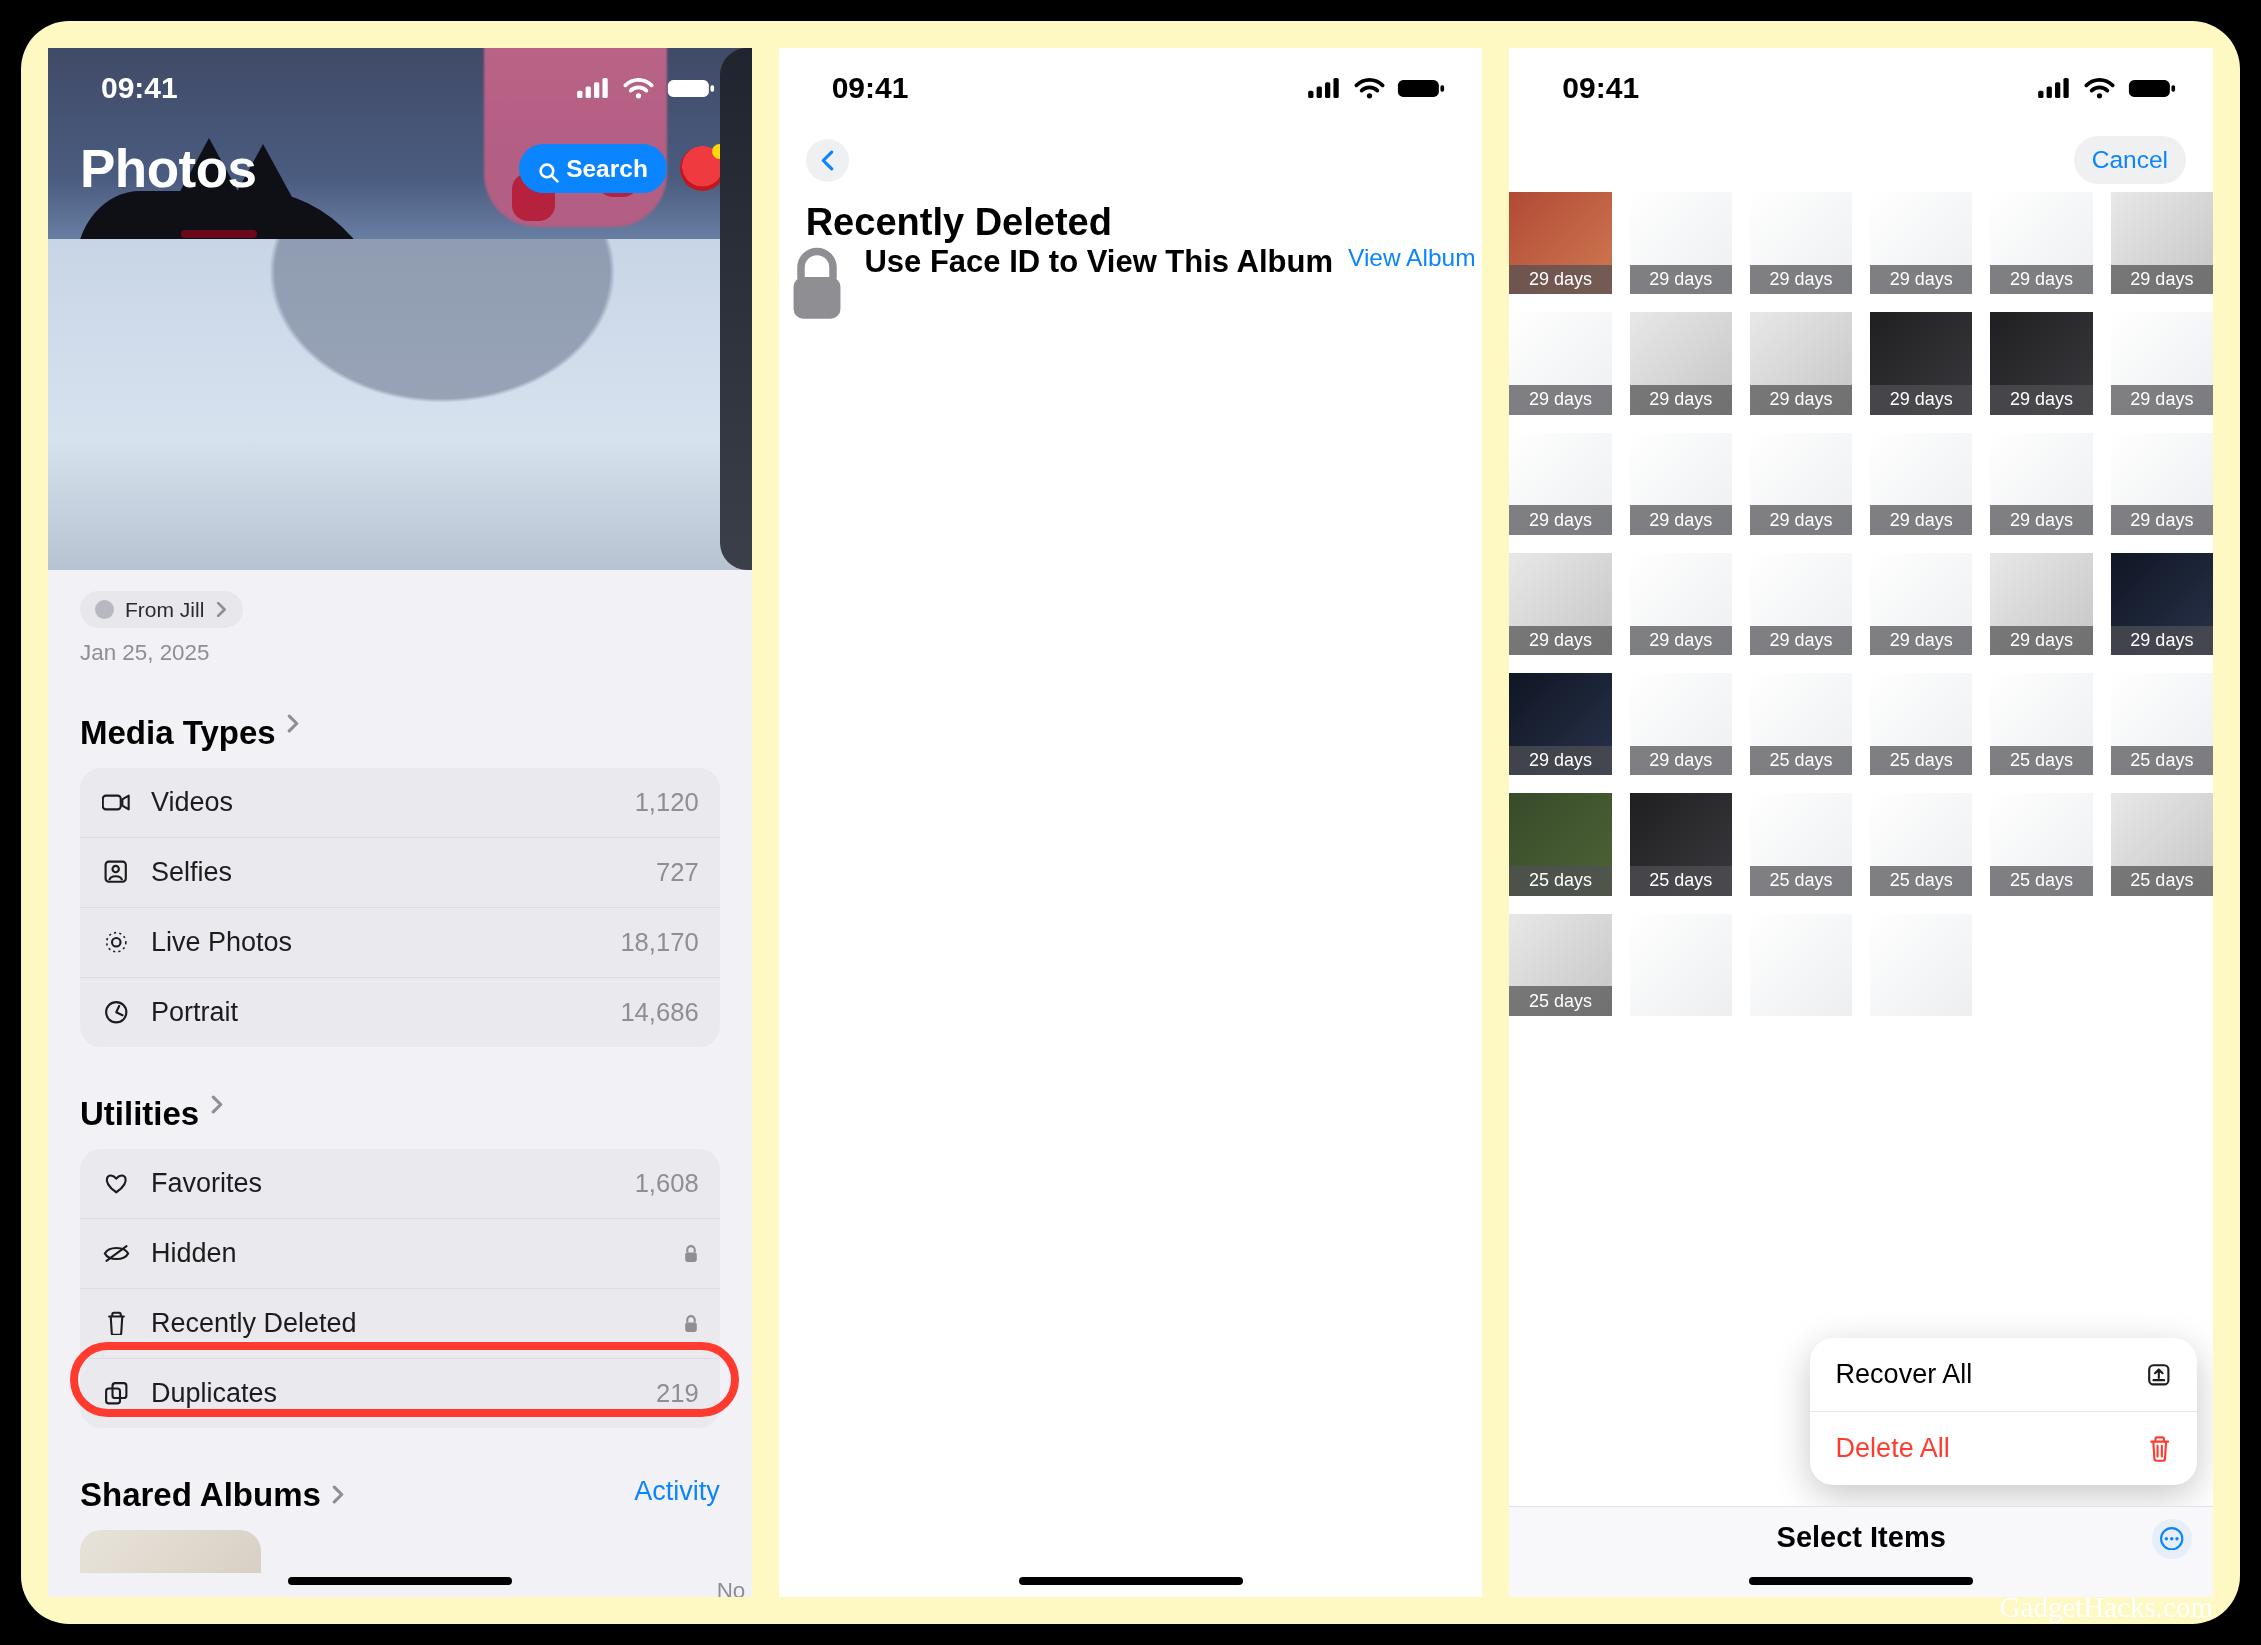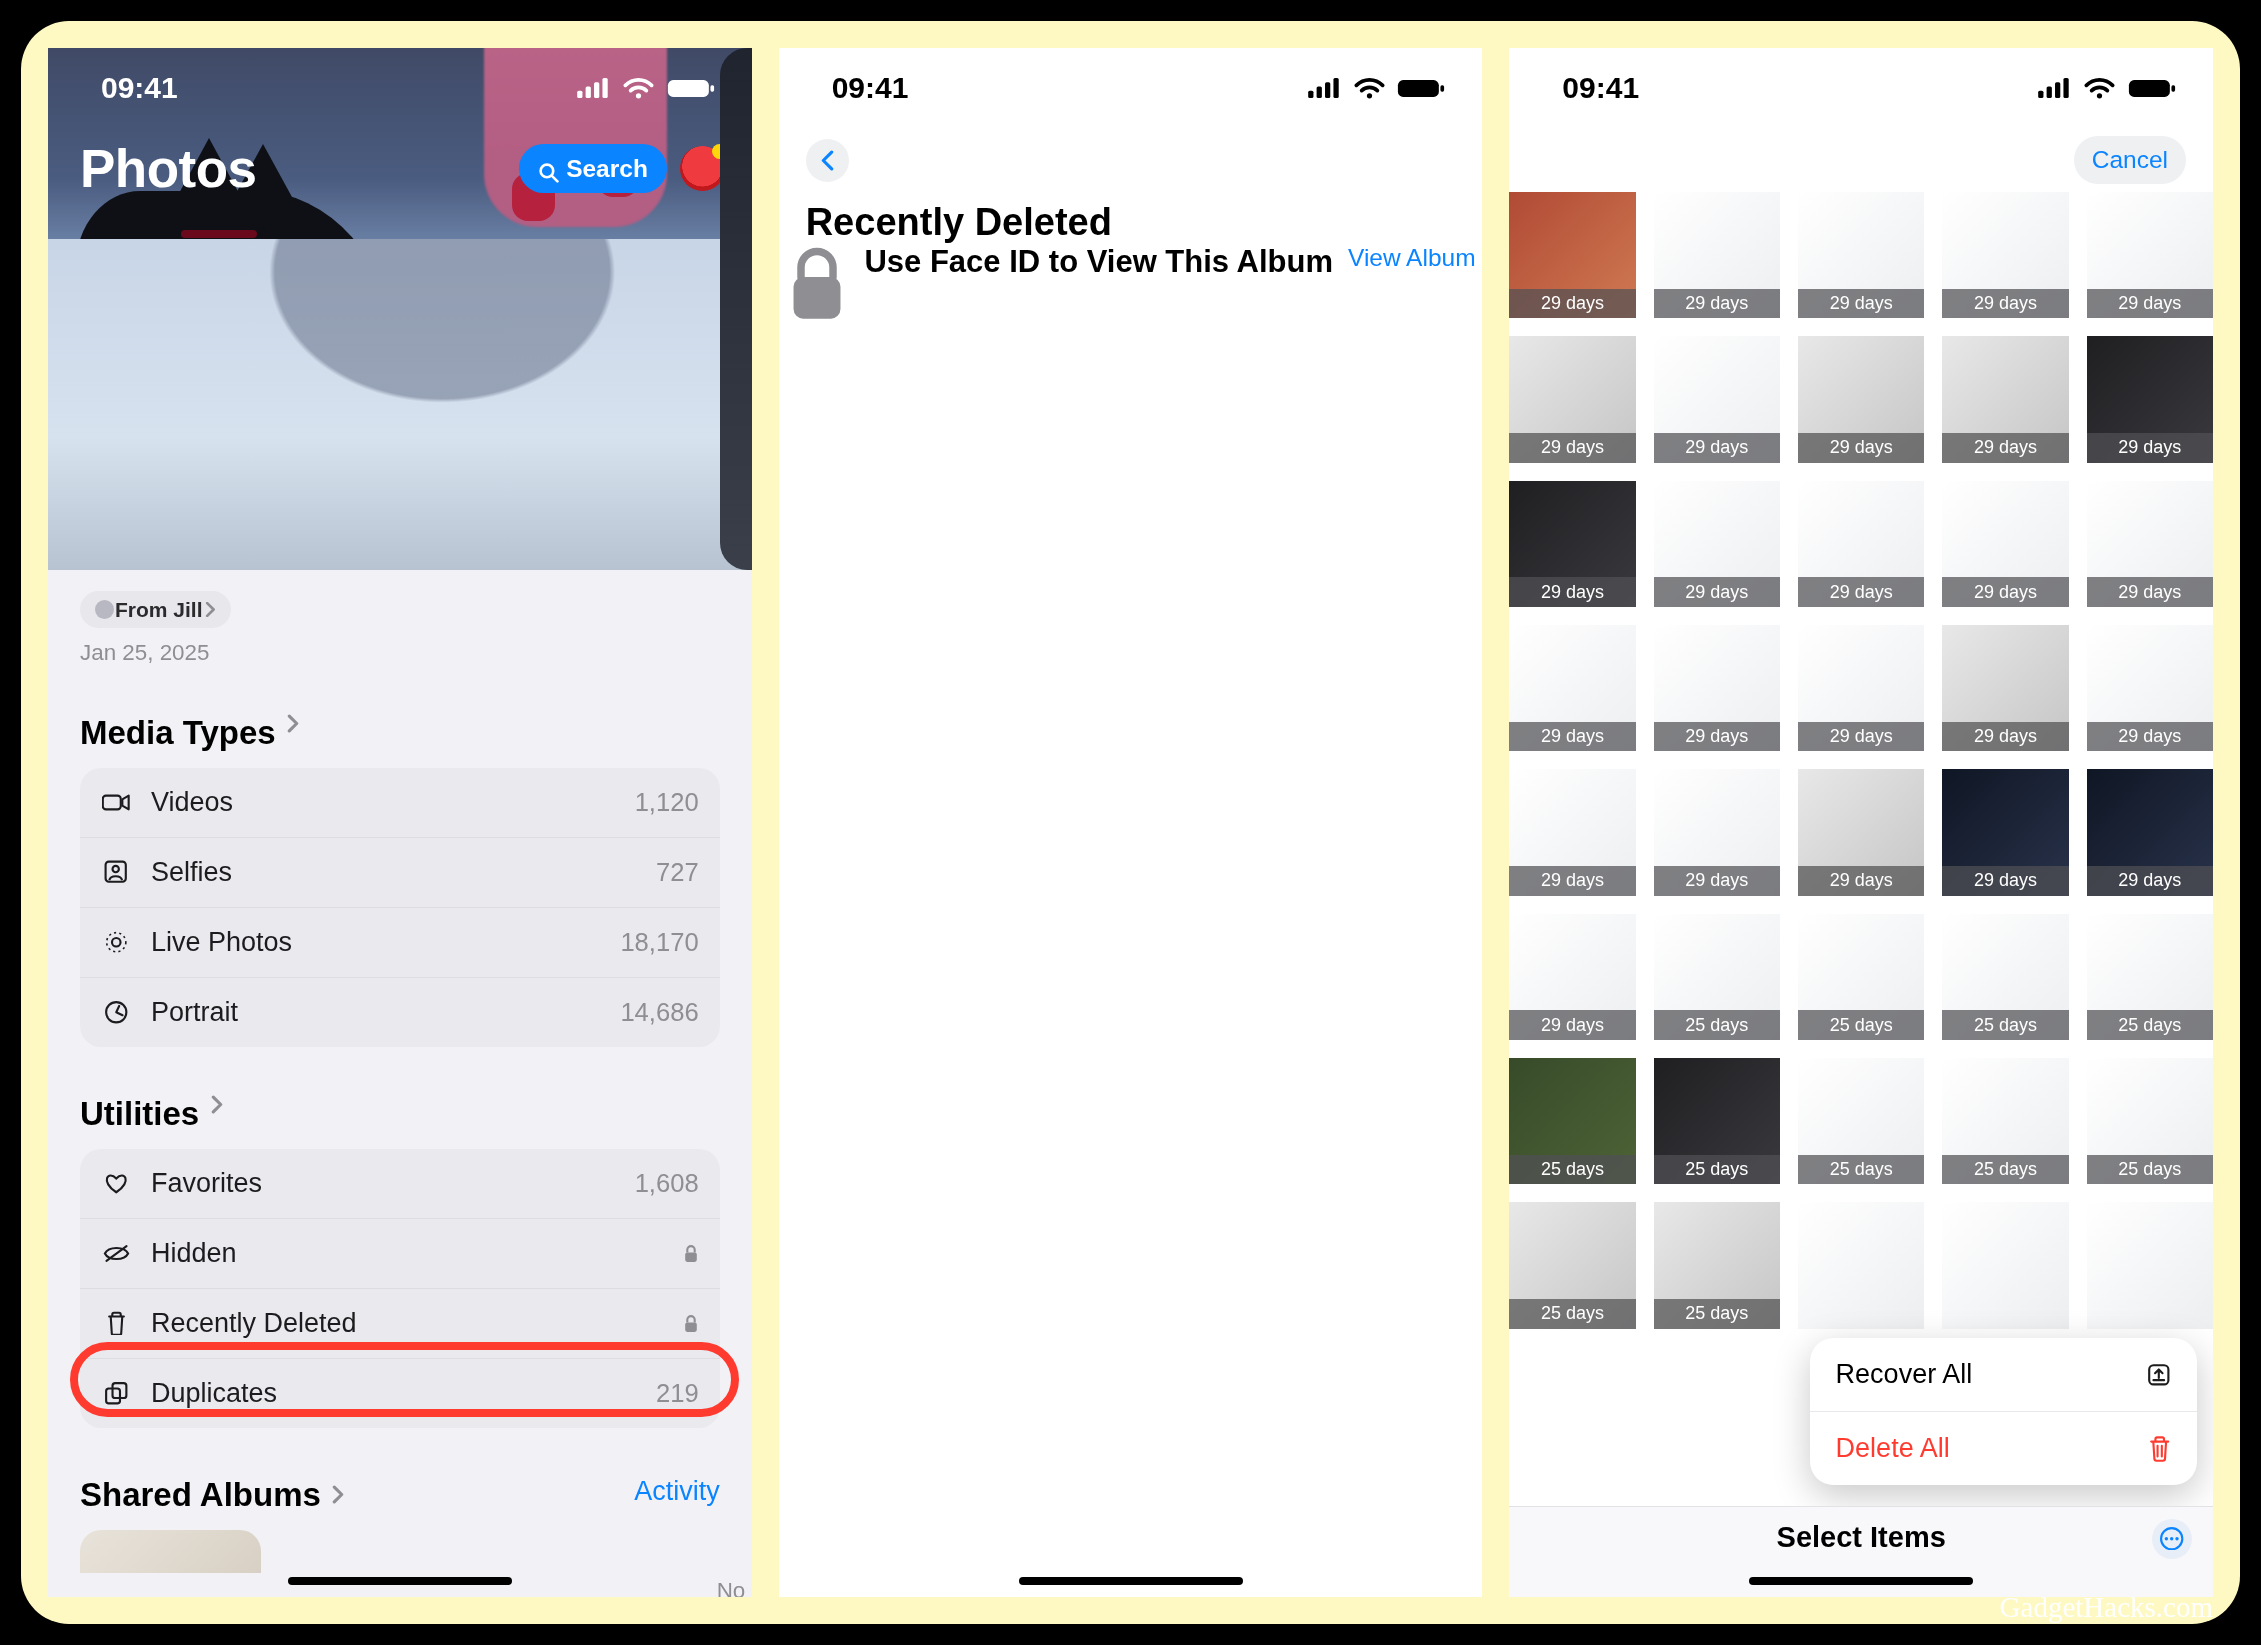--- a/index.html
+++ b/index.html
@@ -117,23 +117,23 @@
   }
   .avatar-badge::after{content:"";position:absolute;top:-2.1px;right:-2.1px;width:15px;height:15px;border-radius:50%;background:#ffd60a;}
   .hero-next{
     position:absolute; right:0; top:0; width:32px; bottom:0;
     background:linear-gradient(180deg,#20242f,#3a3f49);
     border-top-left-radius:27px;border-bottom-left-radius:27px;
   }
 
   .below-hero{ padding: 10.6px 32px 0 32px; }
   .from-pill{
-    display:inline-flex;align-items:center;gap:1px;
+    display:inline-flex;align-items:center;gap:11px;
     background:#e7e7ec;border-radius:532px;
-    padding:6.4px 15px;font-size:21px;color:#2b2b2e;font-weight:700;
+    padding:6.4px 15px;font-size:21px;color:#2b2b2e;font-weight:400;
     margin-top:10.6px;
   }
   .pill-avatar{width:19px;height:19px;border-radius:50%;background:#b8b8c2}
   .date-line{color:#8e8e93;font-size:22.4px;margin-top:11.7px}
   .next-label{position:absolute;right:6.4px;bottom:-31px;color:#8e8e93;font-size:22.4px}
 
   .section-head{
     display:flex;align-items:flex-start;gap:9.6px;
     margin:48px 0 16px 0;
     font-size:33px;font-weight:700; color:#000;
@@ -185,21 +185,21 @@
   .faceid-text{font-size:31px;font-weight:700;text-align:center}
   .view-link{color:#0a84ff;font-size:24.5px}
 
   
   .nav-cancel{
     background:#eef0f2;color:#0a84ff;font-size:24.5px;
     padding:9.6px 18px;border-radius:532px;font-weight:500;
   }
   .grid-wrap{flex:1;overflow:hidden;padding:0;}
   .pgrid{
-    display:grid;grid-template-columns:repeat(5,1fr);
+    display:grid;grid-template-columns:repeat(6,1fr);
     gap:18px;
   }
   .cell{
     position:relative;aspect-ratio:1/1;
     background:#d0d0d4;overflow:hidden;
   }
   .cell .clabel{
     position:absolute;left:0;right:0;bottom:0;
     background:rgba(80,80,84,.72);
     color:#fff;font-size:18px;text-align:center;

